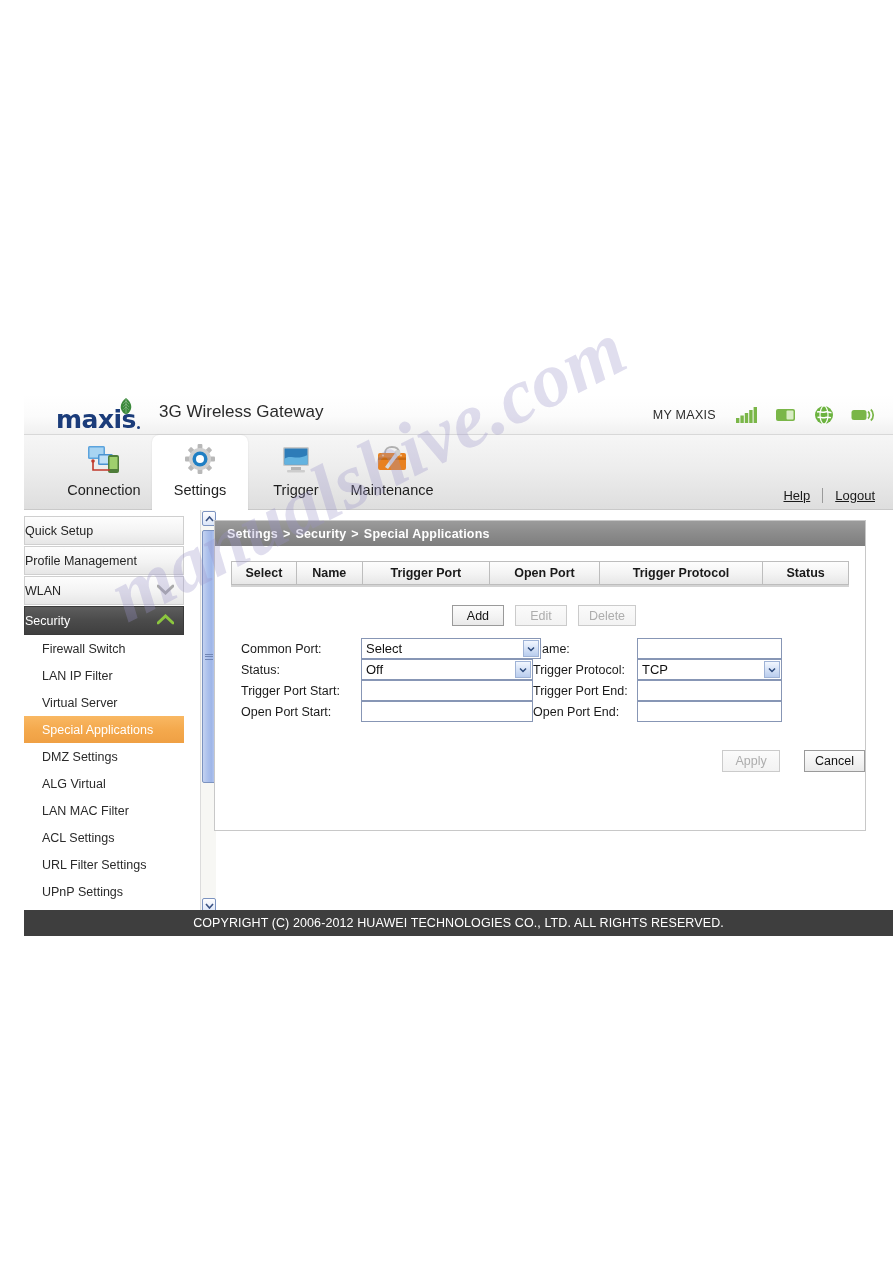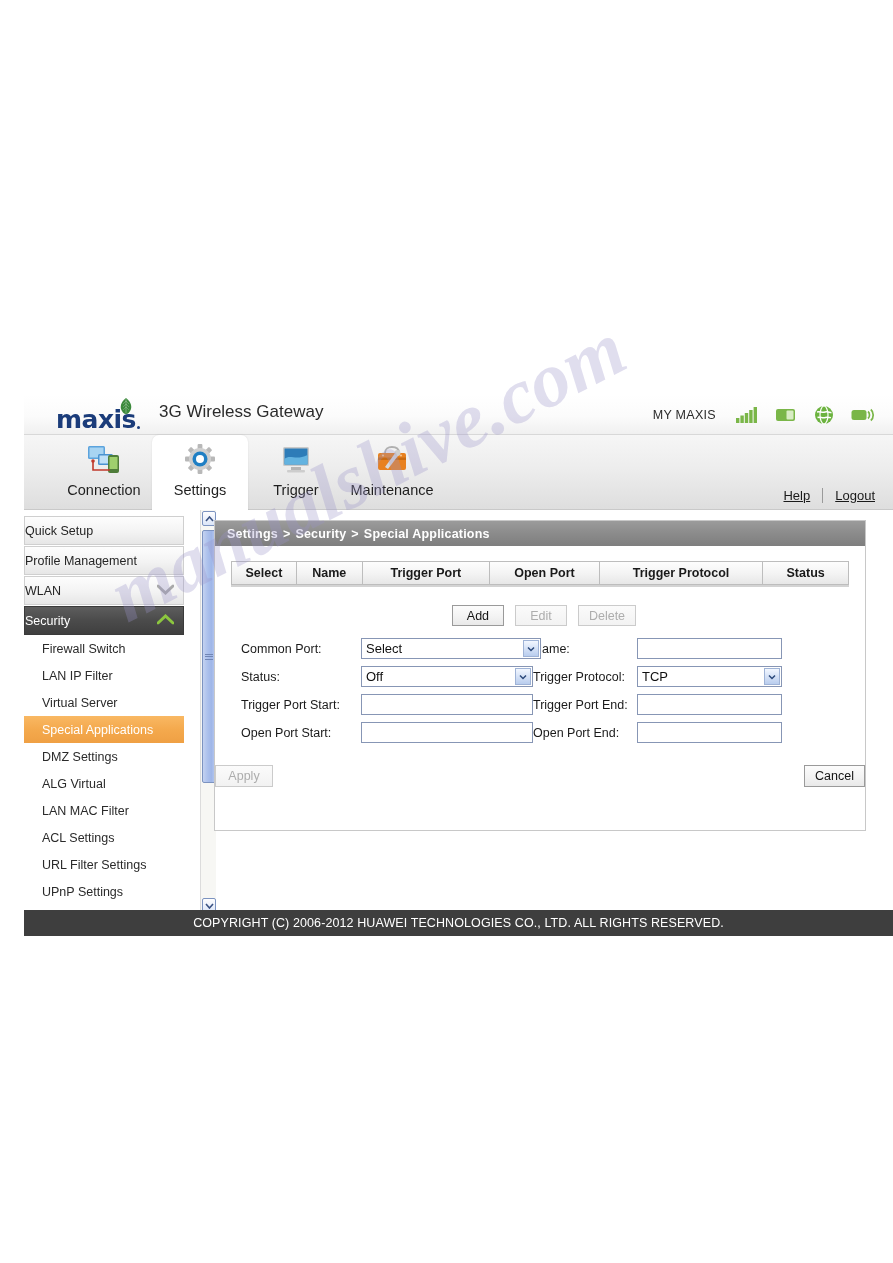--- a/index.html
+++ b/index.html
@@ -262,21 +262,21 @@
     border-color: #cbcbcb;
     background: linear-gradient(to bottom,#fbfbfb,#f2f2f2);
     cursor: default;
   }
 
   
   .form {
     margin: 12px 18px 0 26px;
     display: grid;
     grid-template-columns: 120px 172px 104px 150px;
-    row-gap: 7px;
+    row-gap: 0;
     align-items: center;
   }
   .flabel {
     font-size: 12.5px;
     color: #1a1a1a;
   }
   .fld {
     height: 21px;
     border: 1px solid #8796b5;
     background: #ffffff;
@@ -293,22 +293,22 @@
     background: linear-gradient(to bottom,#f2f7ff,#b9cdee);
     border: 1px solid #9fb3d6;
     display: flex; align-items: center; justify-content: center;
   }
   .w-in-l { width: 172px; }
   .w-sel-l { width: 180px; }
   .w-in-r { width: 145px; }
   .w-sel-r { width: 145px; }
 
   .footer-btns {
-    display: flex; justify-content: space-between; gap: 24px;
-    margin-top: 22px;
+    display: flex; justify-content: flex-end; gap: 24px;
+    margin-top: 28px;
   }
   .btn.wide { min-width: 58px; height: 22px; }
 
   
   .copyright {
     position: absolute; left: 0; bottom: 0;
     width: 869px; height: 26px;
     background: #3e3e3e;
     color: #ffffff;
     font-size: 12.5px;

